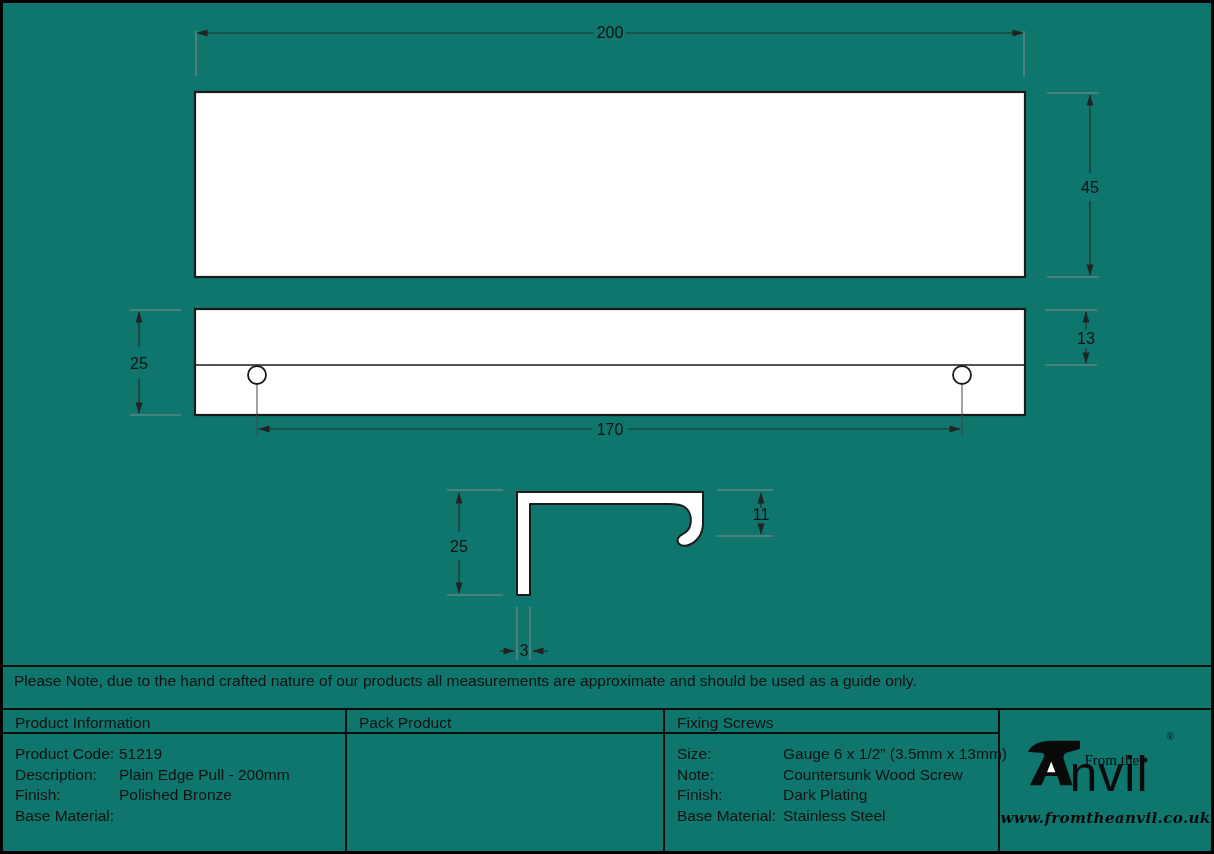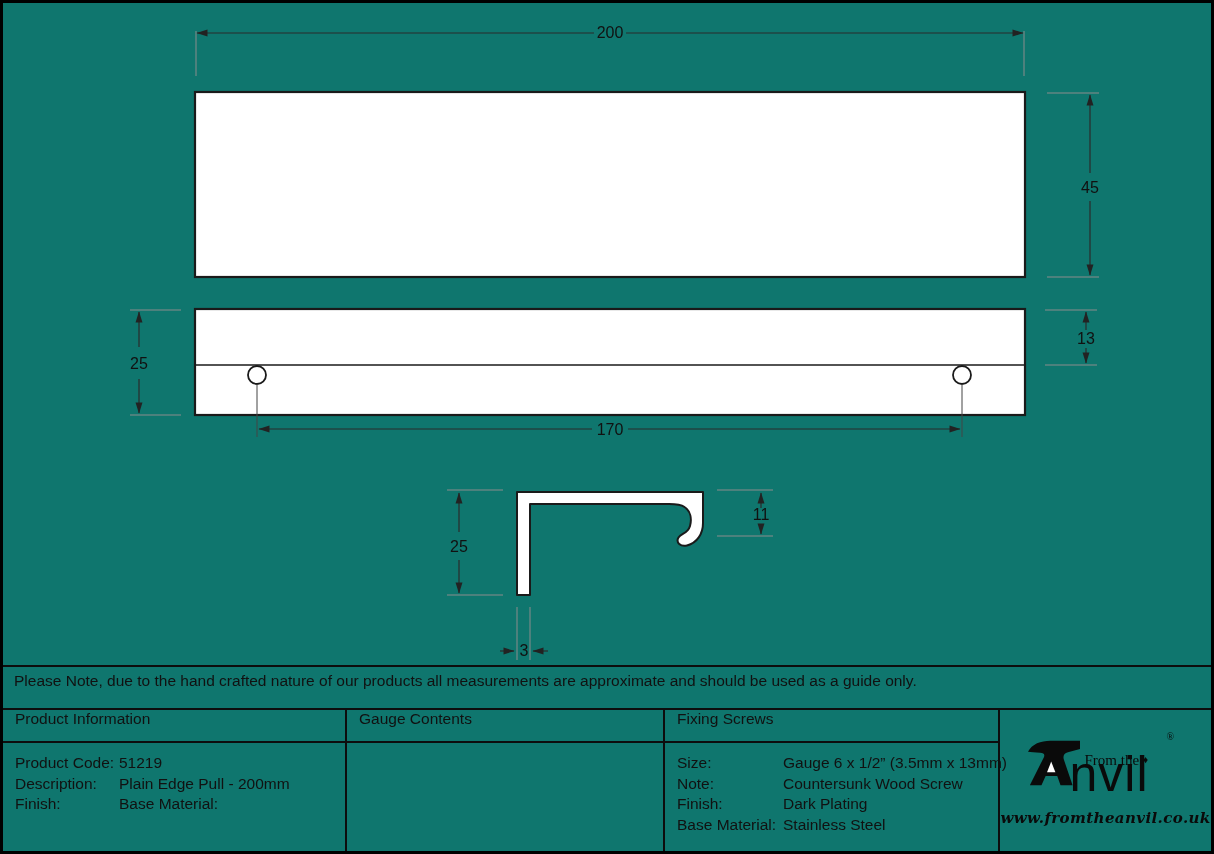--- a/index.html
+++ b/index.html
@@ -23,22 +23,22 @@
     border-top:2px solid #0d0d0d;
     display:flex;align-items:stretch;
   }
   .col{position:relative;height:100%;}
   .col-sep{border-right:2px solid #0d0d0d;}
   .col-product{width:344px;}
   .col-pack{width:318px;}
   .col-fixing{width:335px;}
   .col-logo{flex:1;display:flex;flex-direction:column;align-items:center;justify-content:center;}
   .col-h{
-    height:33px;border-bottom:2px solid #0d0d0d;
-    display:flex;align-items:flex-start;padding-left:12px;
+    height:24px;border-bottom:2px solid #0d0d0d;
+    display:flex;align-items:flex-end;padding-left:12px;
     font-size:15.5px;
   }
   .col-b{padding:10px 0 0 12px;font-size:15.5px;line-height:20.5px;}
   .kv{display:grid;grid-template-columns:104px 1fr;column-gap:0;}
   .col-fixing .kv{grid-template-columns:106px 1fr;}
   .kv span{white-space:nowrap;}
   .list-line{white-space:nowrap;}
   
   .lockup{position:relative;width:160px;height:58px;}
   .anvil-svg{position:absolute;left:0;top:2px;}
@@ -169,27 +169,28 @@
     <div class="col col-sep col-product">
       <div class="col-h">
         <span>Product Information</span>
       </div>
       <div class="col-b kv">
         <span class="k">Product Code:</span>
         <span class="v">51219</span>
         <span class="k">Description:</span>
         <span class="v">Plain Edge Pull - 200mm</span>
         <span class="k">Finish:</span>
+        <span class="v">Polished Bronze</span>
         <span class="k">Base Material:</span>
       </div>
     </div>
 
     <div class="col col-sep col-pack">
       <div class="col-h">
-        <span>Gauge Contents</span>
+        <span>Pack Product</span>
       </div>
     </div>
 
     <div class="col col-sep col-fixing">
       <div class="col-h">
         <span>Fixing Screws</span>
       </div>
       <div class="col-b kv">
         <span class="k">Size:</span>
         <span class="v">Gauge 6 x 1/2” (3.5mm x 13mm)</span>

